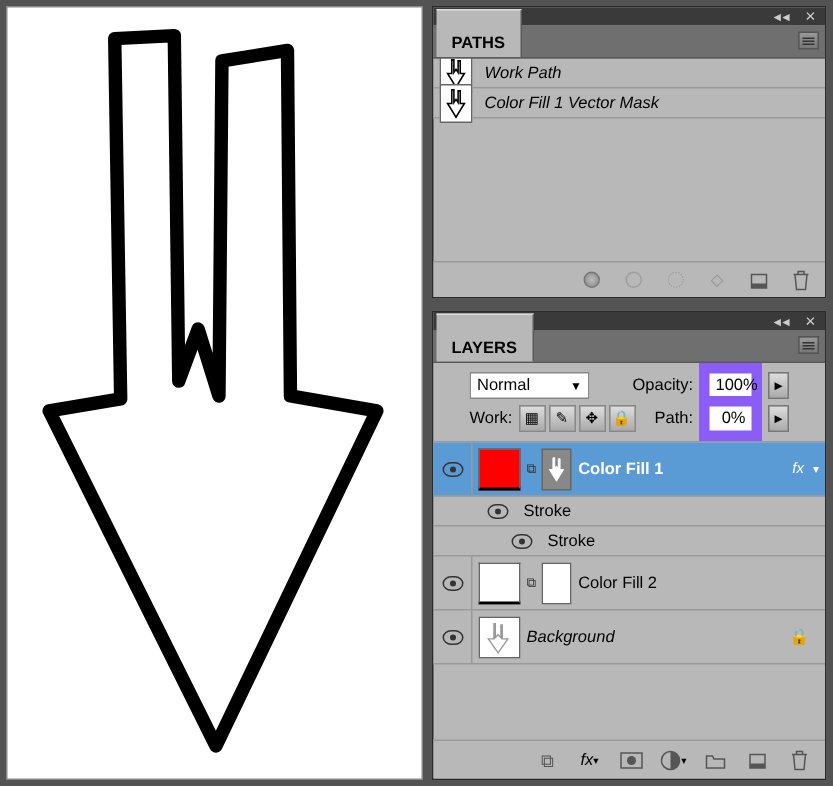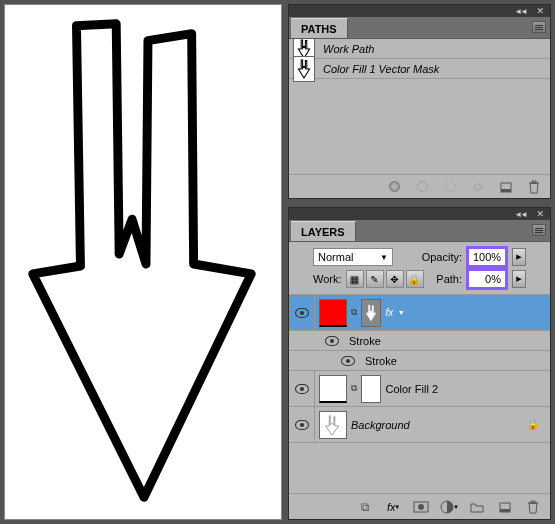--- a/index.html
+++ b/index.html
@@ -6,40 +6,40 @@
 body{background:#535353;width:555px;height:524px;position:relative}
 .canvas{position:absolute;left:4px;top:4px;width:278px;height:516px;background:#fff;border:1px solid #888}
 .canvas svg{width:100%;height:100%}
 .panel{position:absolute;background:#b8b8b8;border:1px solid #2a2a2a}
 .paths-panel{left:288px;top:4px;width:263px;height:195px}
 .layers-panel{left:288px;top:207px;width:263px;height:313px}
 .panel-header{height:12px;background:#3a3a3a;position:relative}
 .collapse-arrows{position:absolute;right:24px;top:2px;color:#ccc;font-size:8px;letter-spacing:-2px}
 .close-x{position:absolute;right:6px;top:1px;color:#ccc;font-size:9px}
 .tab-bar{height:22px;background:#6f6f6f;border-bottom:1px solid #5a5a5a;display:flex;align-items:flex-end;position:relative}
-.tab{background:#b8b8b8;padding:4px 10px 3px;font-weight:bold;font-size:11px;border-top:1px solid #ddd;border-right:1px solid #5a5a5a;margin-left:2px}
+.tab{background:#b8b8b8;padding:16px 10px 3px;font-weight:bold;font-size:11px;border-top:1px solid #ddd;border-right:1px solid #5a5a5a;margin-left:2px}
 .panel-menu{position:absolute;right:4px;top:4px;width:14px;height:12px;background:linear-gradient(#999,#777);border:1px solid #555;display:flex;flex-direction:column;justify-content:space-around;padding:2px}
 .panel-menu span{height:1px;background:#333}
 .path-list{background:#b8b8b8}
 .path-item{height:20px;display:flex;align-items:center;border-bottom:1px solid #999;padding:0 4px}
 .path-thumb{width:22px;height:26px;background:#fff;border:1px solid #666;margin-right:8px;display:flex;align-items:center;justify-content:center}
 .path-thumb svg{width:14px;height:22px}
 .path-name{font-style:italic;font-size:11px}
 .panel-footer{position:absolute;bottom:0;left:0;right:0;height:24px;background:#b8b8b8;border-top:1px solid #999;display:flex;align-items:center;justify-content:flex-end;gap:12px;padding:0 8px}
 .footer-icon{width:16px;height:16px;display:flex;align-items:center;justify-content:center;color:#555;cursor:pointer}
 .footer-icon.disabled{opacity:0.4}
 .circle-icon{width:11px;height:11px;border:1px solid #777;border-radius:50%}
 .circle-filled{background:radial-gradient(#bbb,#888)}
 .dotted-circle{border-style:dotted}
 .layer-controls{padding:4px 24px;background:#b8b8b8;border-bottom:1px solid #999}
 .control-row{display:flex;align-items:center;gap:4px;height:22px}
 .dropdown{background:#fff;border:1px solid #888;padding:2px 4px;width:80px;display:flex;justify-content:space-between;align-items:center}
 .dropdown-arrow{font-size:8px}
 .label{font-size:11px}
-.pct-input{background:#fff;border:3px solid #8b5cf6;padding:2px 4px;width:42px;text-align:right}
+.pct-input{background:#fff;border:7px solid #8b5cf6;padding:2px 4px;width:42px;text-align:right}
 .pct-btn{width:14px;height:18px;background:linear-gradient(#ddd,#aaa);border:1px solid #777;font-size:7px;display:flex;align-items:center;justify-content:center}
 .lock-icons{display:flex;gap:2px;align-items:center}
 .lock-btn{width:18px;height:18px;background:linear-gradient(#ddd,#aaa);border:1px solid #888;display:flex;align-items:center;justify-content:center;font-size:10px}
 .layer-list{background:#b8b8b8}
 .layer-item{display:flex;align-items:center;border-bottom:1px solid #999;min-height:36px}
 .layer-item.selected{background:#5b9bd5}
 .layer-item.selected .layer-name{color:#fff;font-weight:bold}
 .vis-col{width:26px;display:flex;align-items:center;justify-content:center;border-right:1px solid #999;align-self:stretch}
 .eye{width:14px;height:10px;position:relative}
 .eye::before{content:"";position:absolute;inset:0;border:1px solid #333;border-radius:50%/60%}
@@ -169,20 +169,21 @@
           <div class="eye"></div>
         </div>
       <div class="layer-content">
         <div class="layer-thumb red thumb-underline"></div>
         <span class="link-icon">⧉</span>
         <div class="mask-thumb">
           <svg viewBox="0 0 20 30">
               <path d="M6 2 L8 2 L8 14 L10 11 L12 14 L12 3 L14 3 L14 15 L18 15 L10 28 L2 15 L6 15 Z" fill="#fff" stroke="#fff" stroke-width="1"></path>
             </svg>
         </div>
+        <span class="layer-name">Color Fill 1</span>
         <span class="fx-label">fx</span>
         <span class="chev">▾</span>
       </div>
     </div>
     <div class="sub-item">
       <div class="vis-col">
           <div class="eye"></div>
         </div>
       <span class="sub-label">Stroke</span>
     </div>

